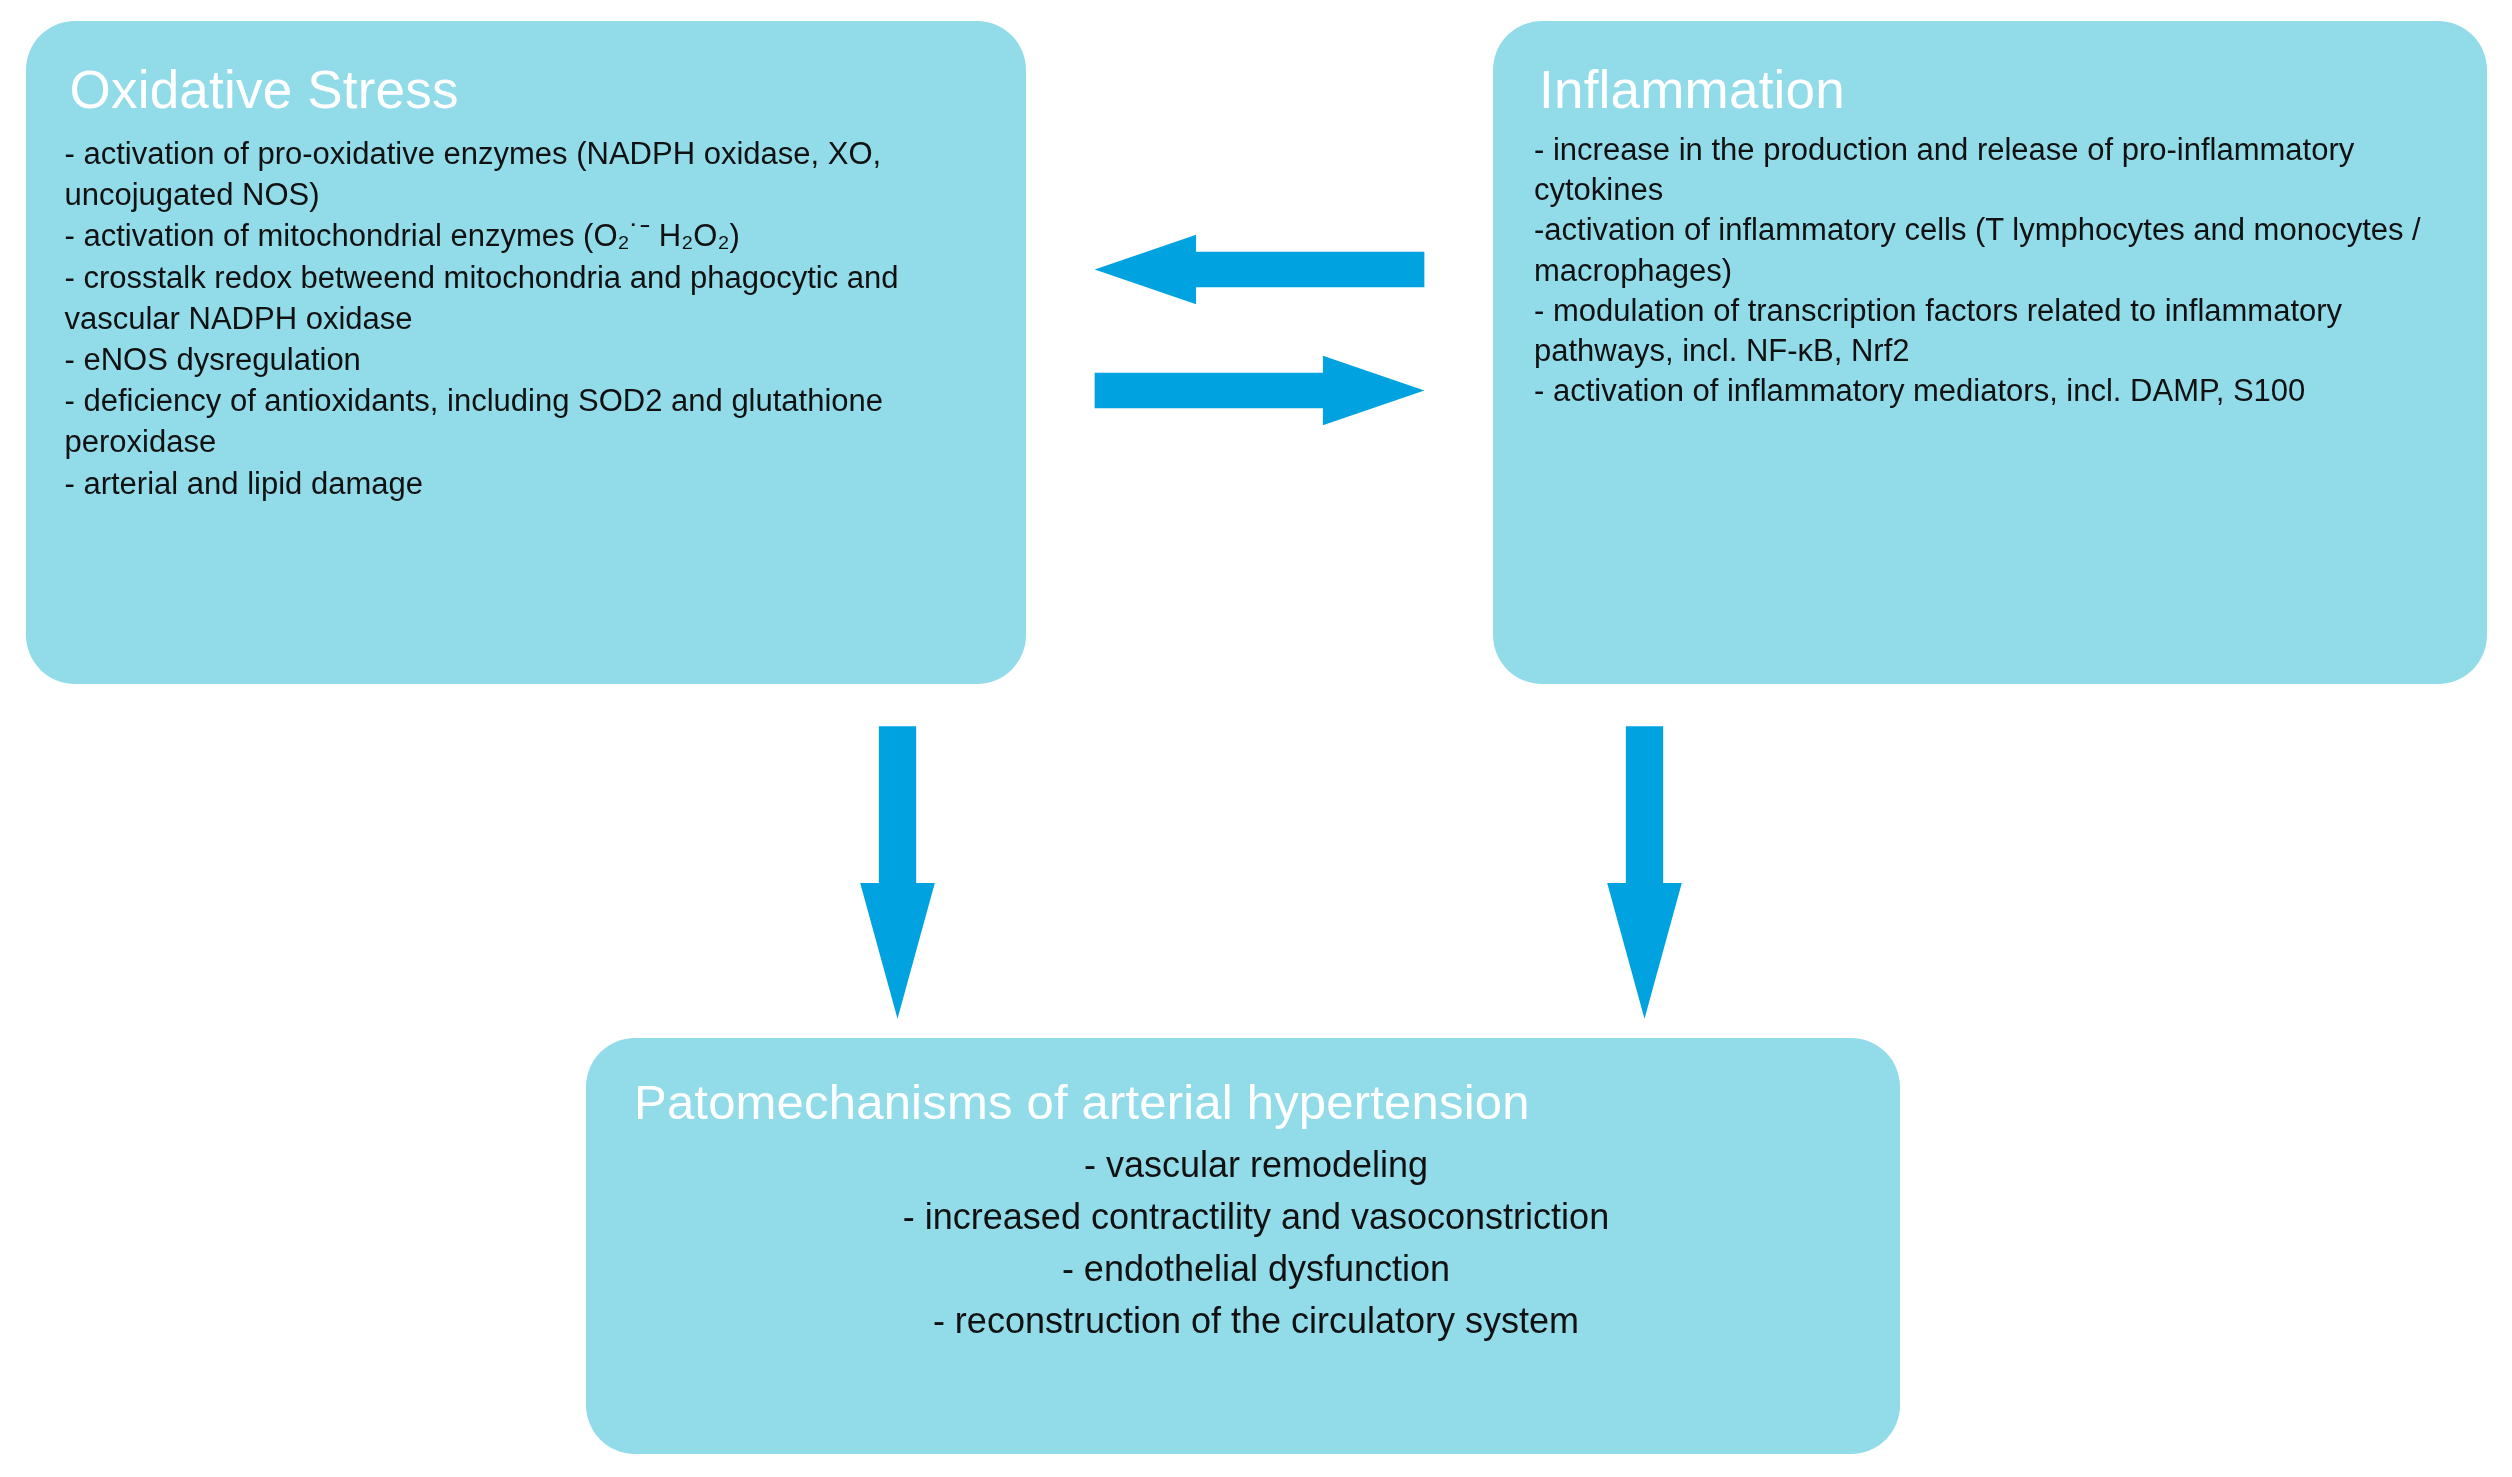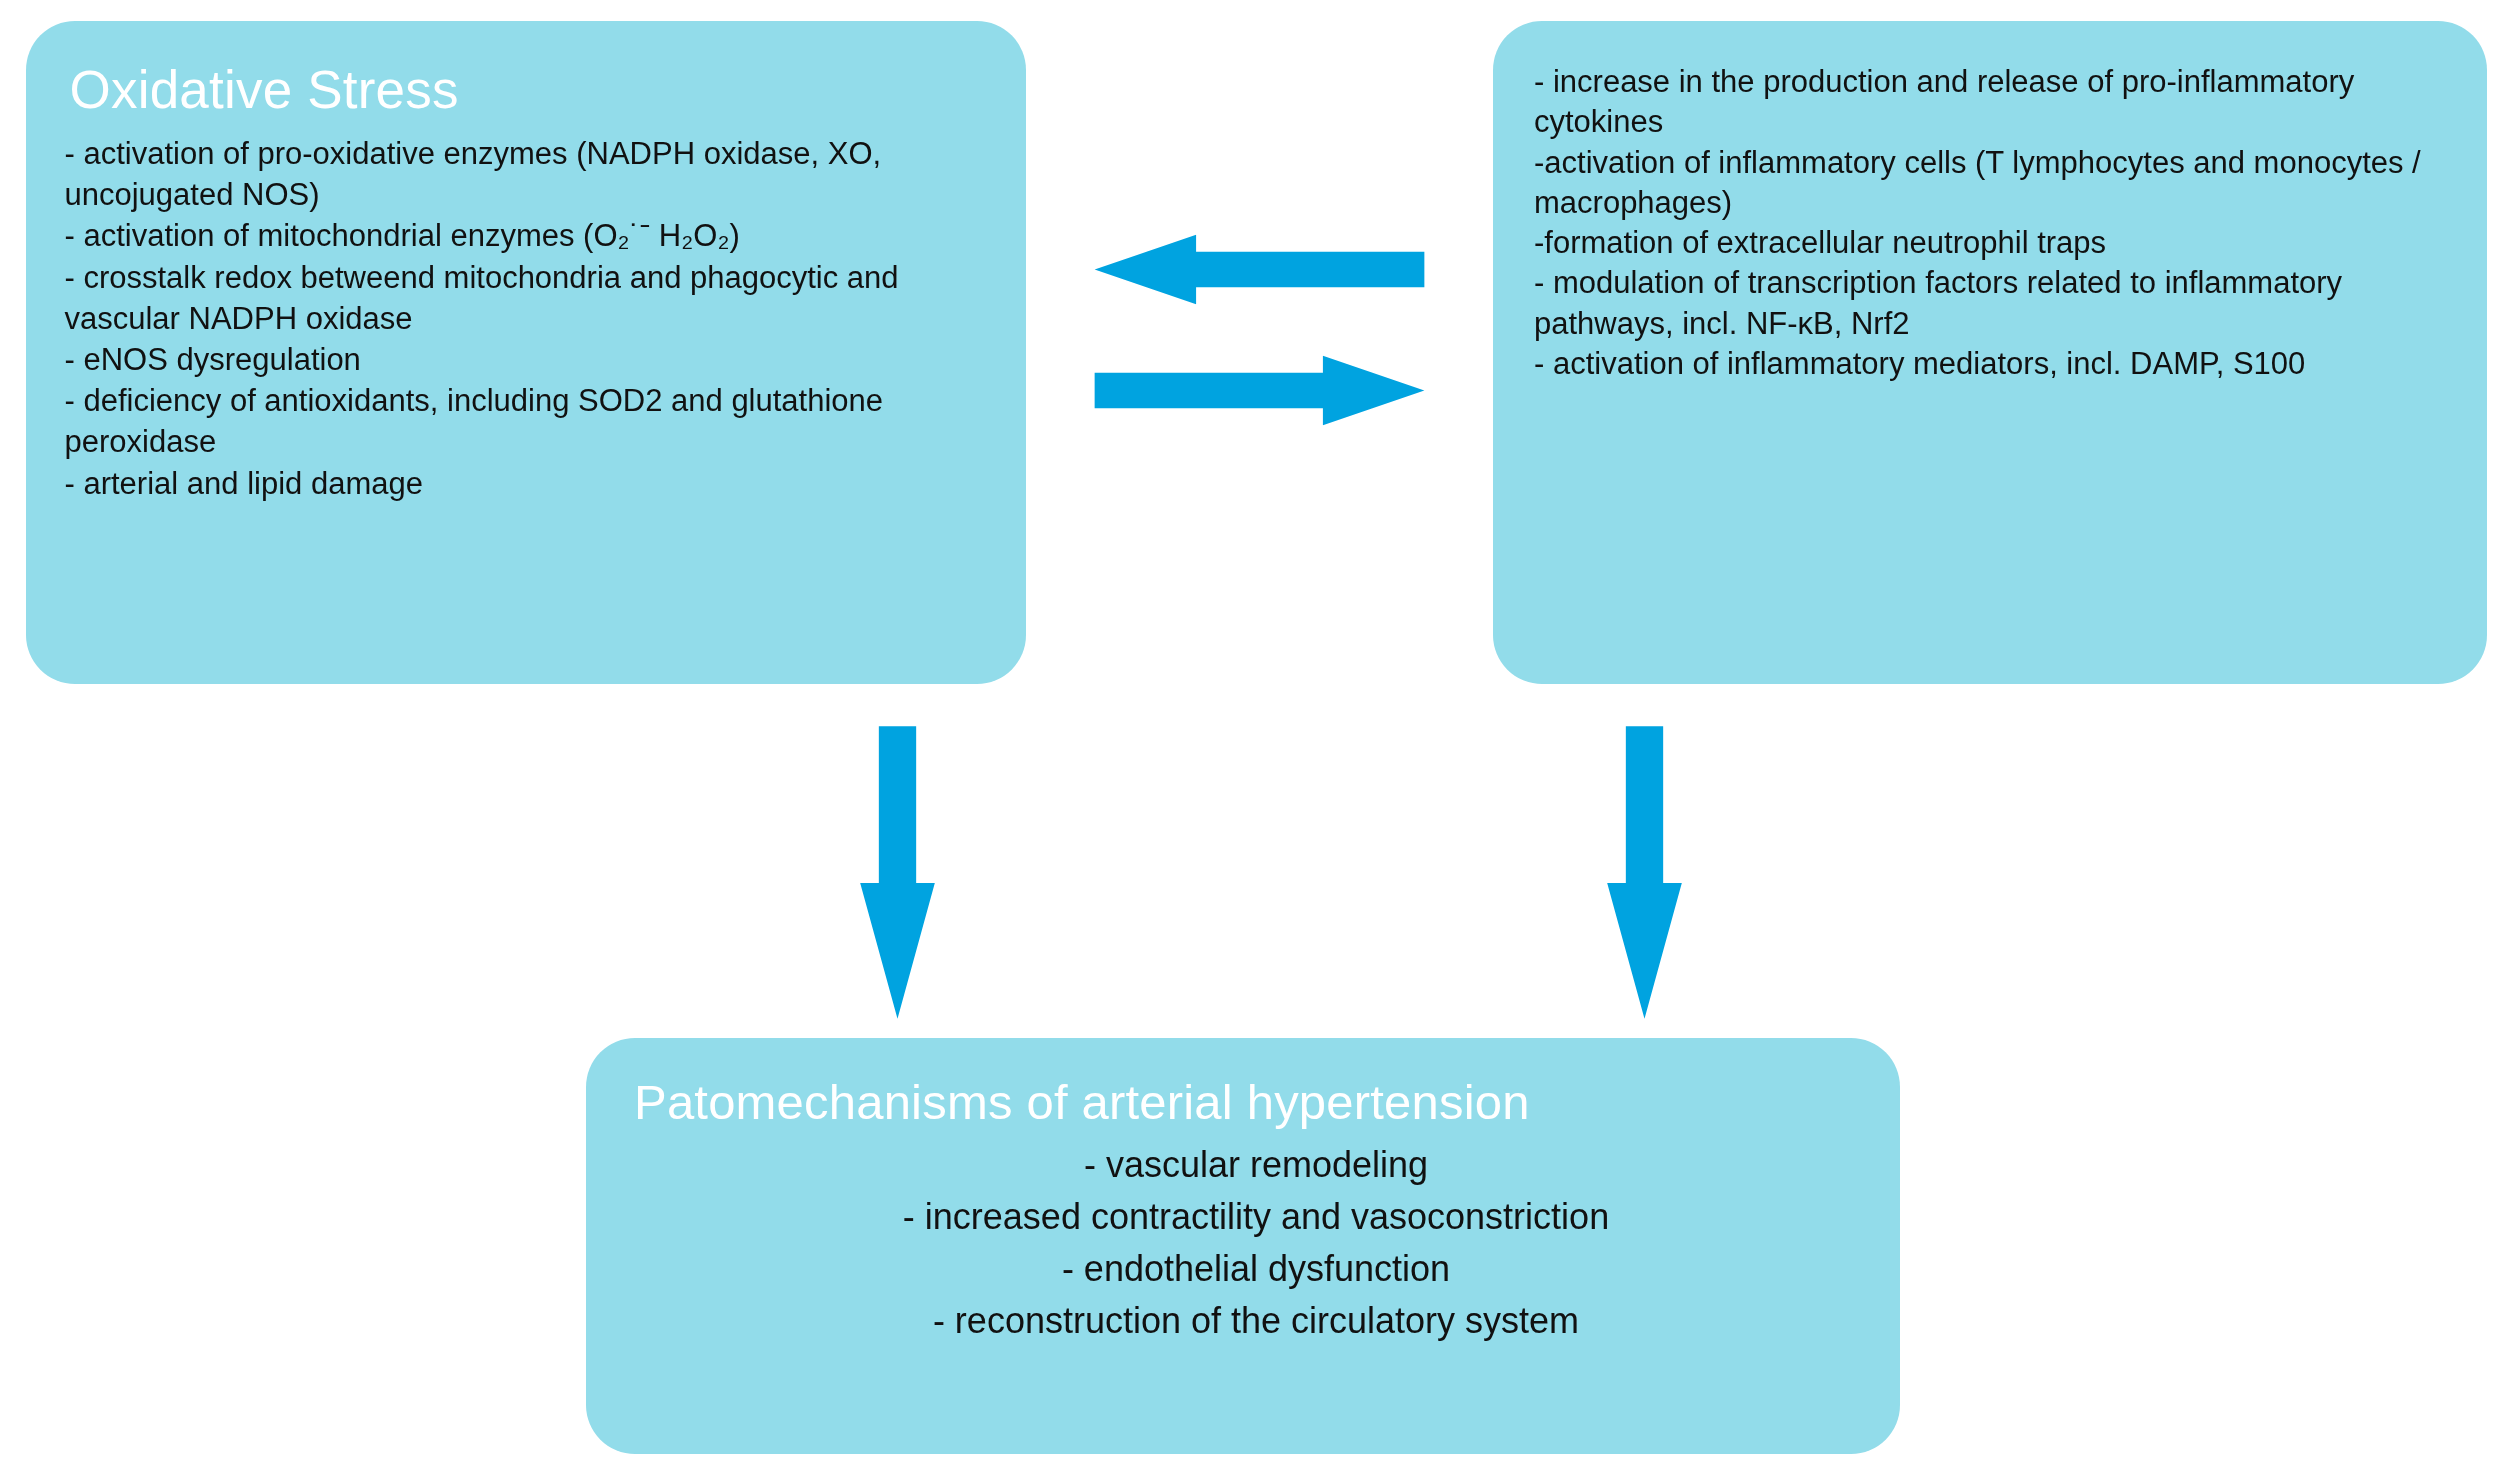--- a/index.html
+++ b/index.html
@@ -130,24 +130,24 @@
       <div class="line">- activation of pro-oxidative enzymes (NADPH oxidase, XO, uncojugated NOS)</div>
       <div class="line">- activation of mitochondrial enzymes (O₂˙ˉ H₂O₂)</div>
       <div class="line">- crosstalk redox betweend mitochondria and phagocytic and vascular NADPH oxidase</div>
       <div class="line">- eNOS dysregulation</div>
       <div class="line">- deficiency of antioxidants, including SOD2 and glutathione peroxidase</div>
       <div class="line">- arterial and lipid damage</div>
     </div>
   </div>
 
   <div class="box" id="box-inflammation">
+    <div class="box-title">Inflammation</div>
     <div class="box-lines">
       <div class="line">- increase in the production and release of pro-inflammatory cytokines</div>
       <div class="line">-activation of inflammatory cells (T lymphocytes and monocytes / macrophages)</div>
-      <div class="line">-formation of extracellular neutrophil traps</div>
       <div class="line">- modulation of transcription factors related to inflammatory pathways, incl. NF-κB, Nrf2</div>
       <div class="line">- activation of inflammatory mediators, incl. DAMP, S100</div>
     </div>
   </div>
 
   <div class="box" id="box-patomechanisms">
     <div class="box-title">Patomechanisms of arterial hypertension</div>
     <div class="box-lines">
       <div class="line">- vascular remodeling</div>
       <div class="line">- increased contractility and vasoconstriction</div>

